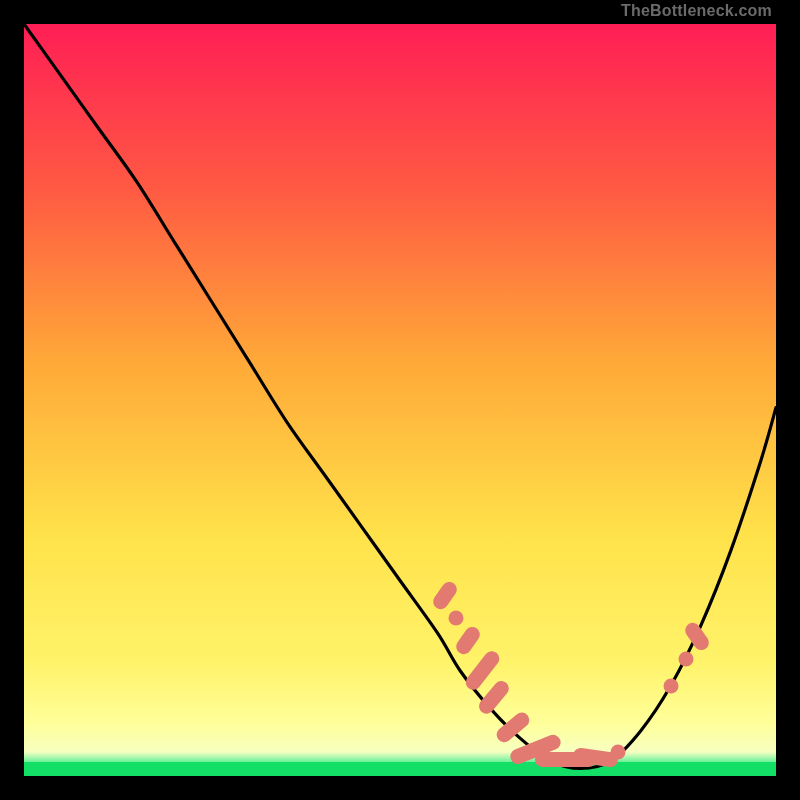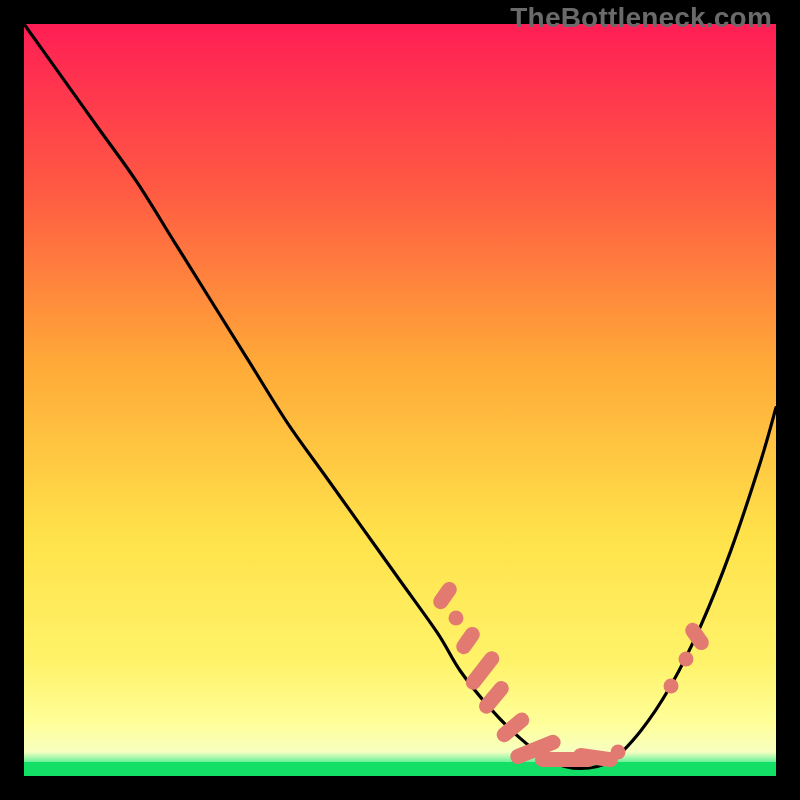--- a/index.html
+++ b/index.html
@@ -16,21 +16,21 @@
     top: 24px;
     width: 752px;
     height: 752px;
     background: #000;
   }
   .watermark {
     position: absolute;
     top: 2px;
     right: 28px;
     font-family: Arial, Helvetica, sans-serif;
-    font-size: 28px;
+    font-size: 16px;
     font-weight: 600;
     color: #6a6a6a;
     letter-spacing: 0.2px;
     z-index: 40;
   }
   .plot {
     position: absolute;
     left: 0;
     top: 0;
     width: 752px;

